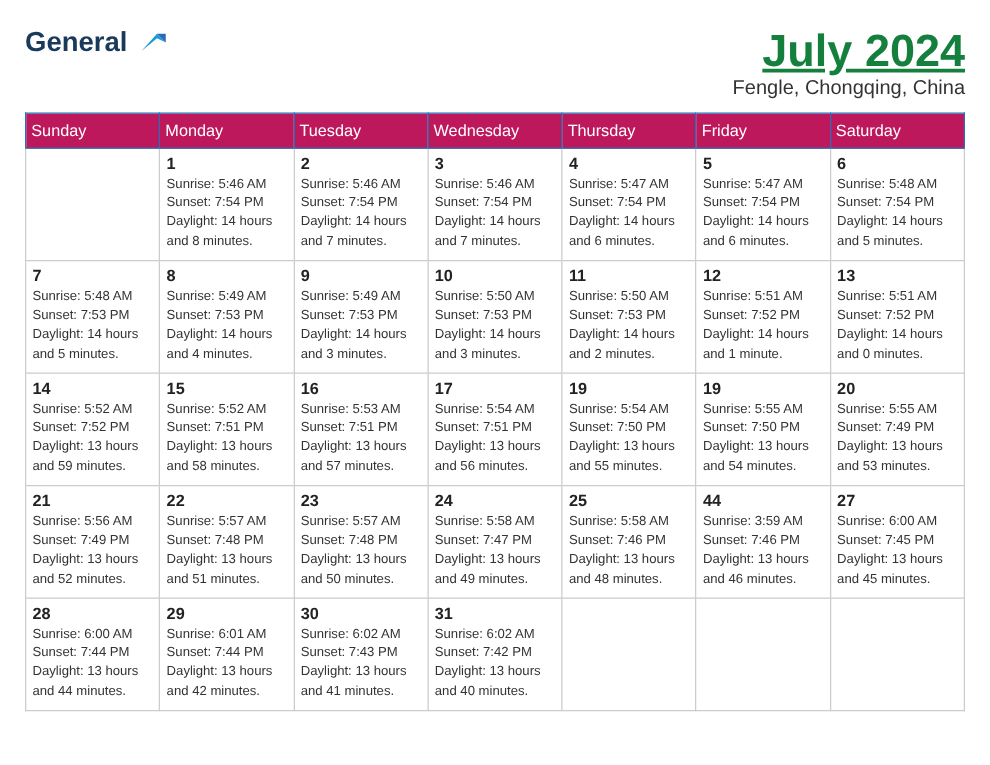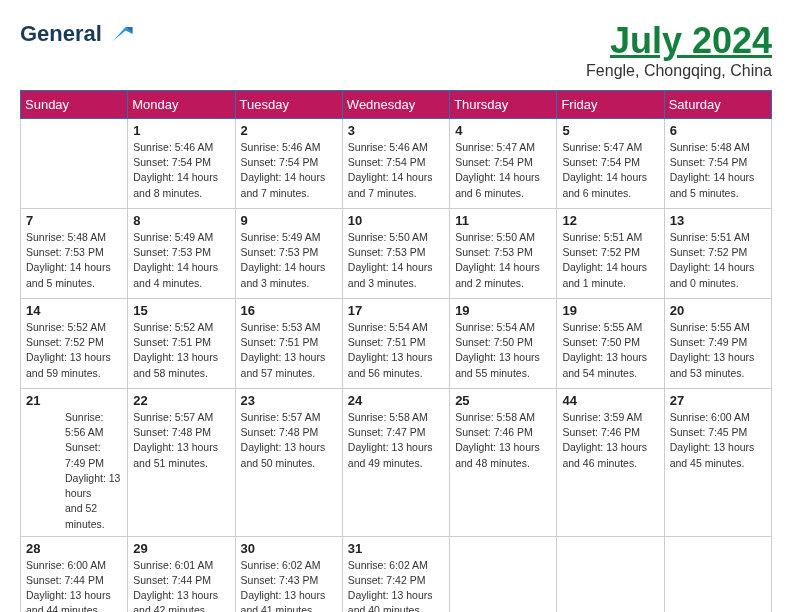--- a/index.html
+++ b/index.html
@@ -263,21 +263,21 @@
           <span class="day-num">20</span>
           <div class="day-detail" style="white-space: pre-line;">Sunrise: 5:55 AM
 Sunset: 7:49 PM
 Daylight: 13 hours
 and 53 minutes.</div>
         </td>
       </tr>
       <tr>
         <td>
           <span class="day-num">21</span>
-          <div class="day-detail" style="white-space: pre-line; margin-left: 39px;">Sunrise: 5:56 AM
+          <div class="day-detail" style="white-space: pre-line;">Sunrise: 5:56 AM
 Sunset: 7:49 PM
 Daylight: 13 hours
 and 52 minutes.</div>
         </td>
         <td>
           <span class="day-num">22</span>
           <div class="day-detail" style="white-space: pre-line;">Sunrise: 5:57 AM
 Sunset: 7:48 PM
 Daylight: 13 hours
 and 51 minutes.</div>

